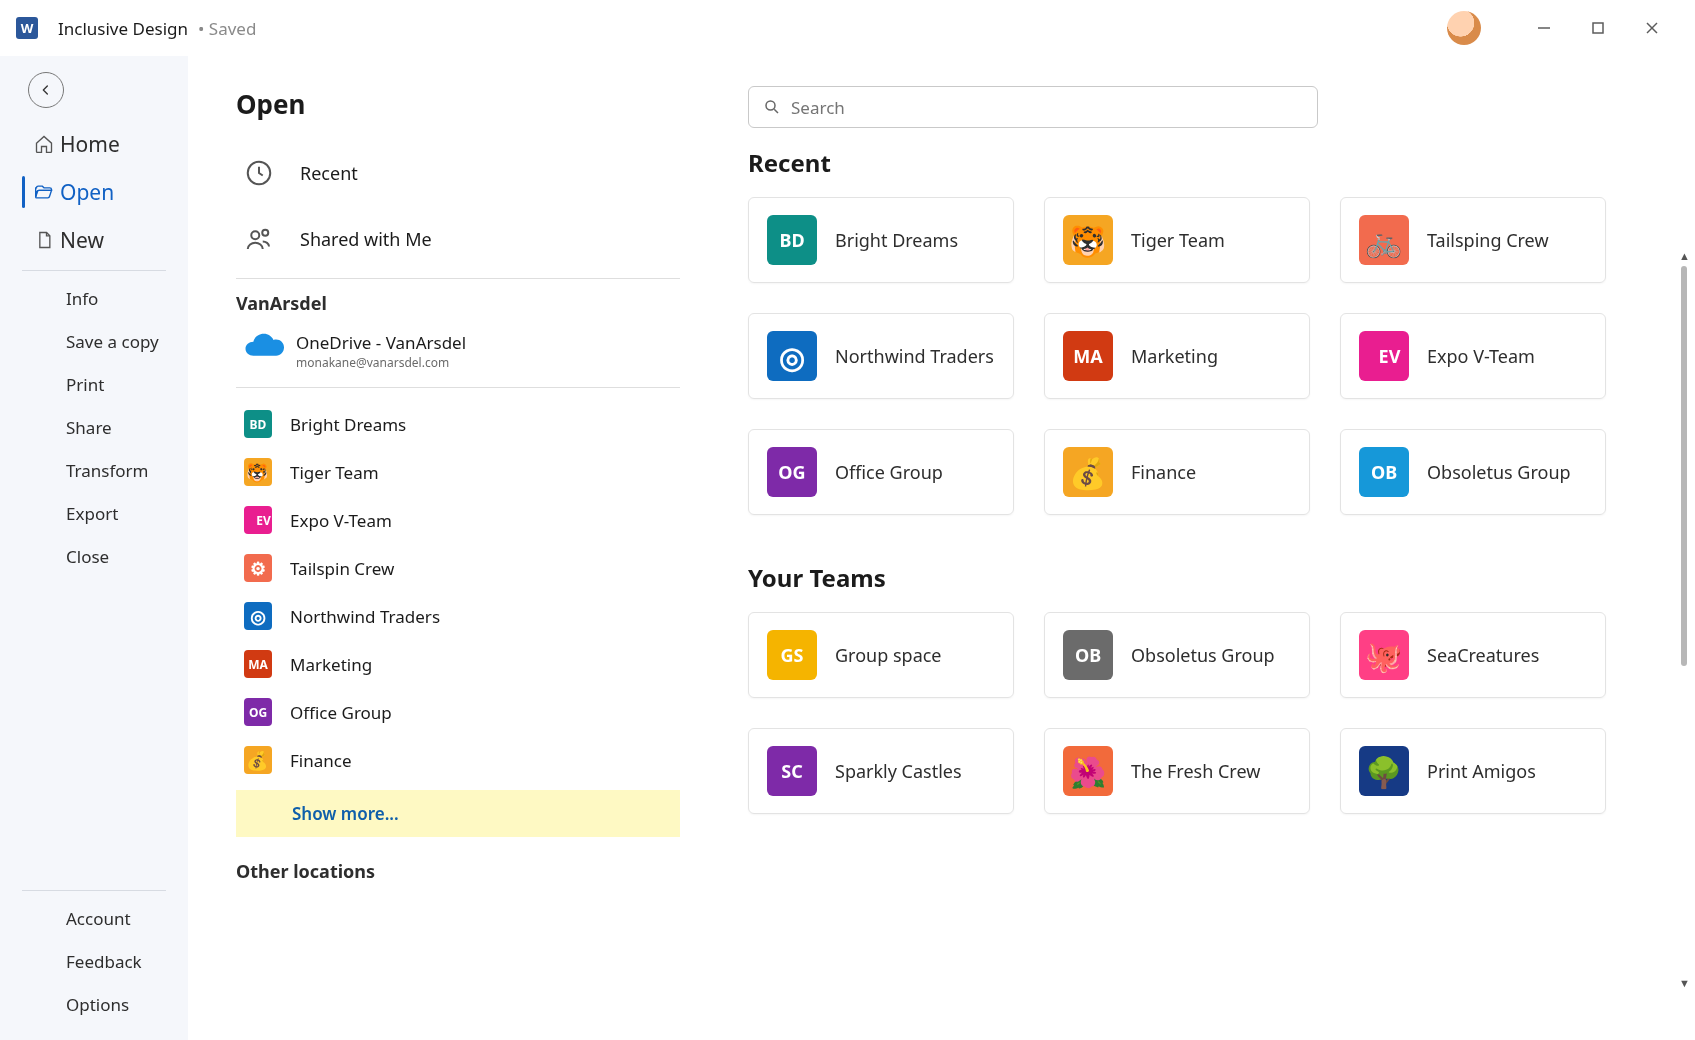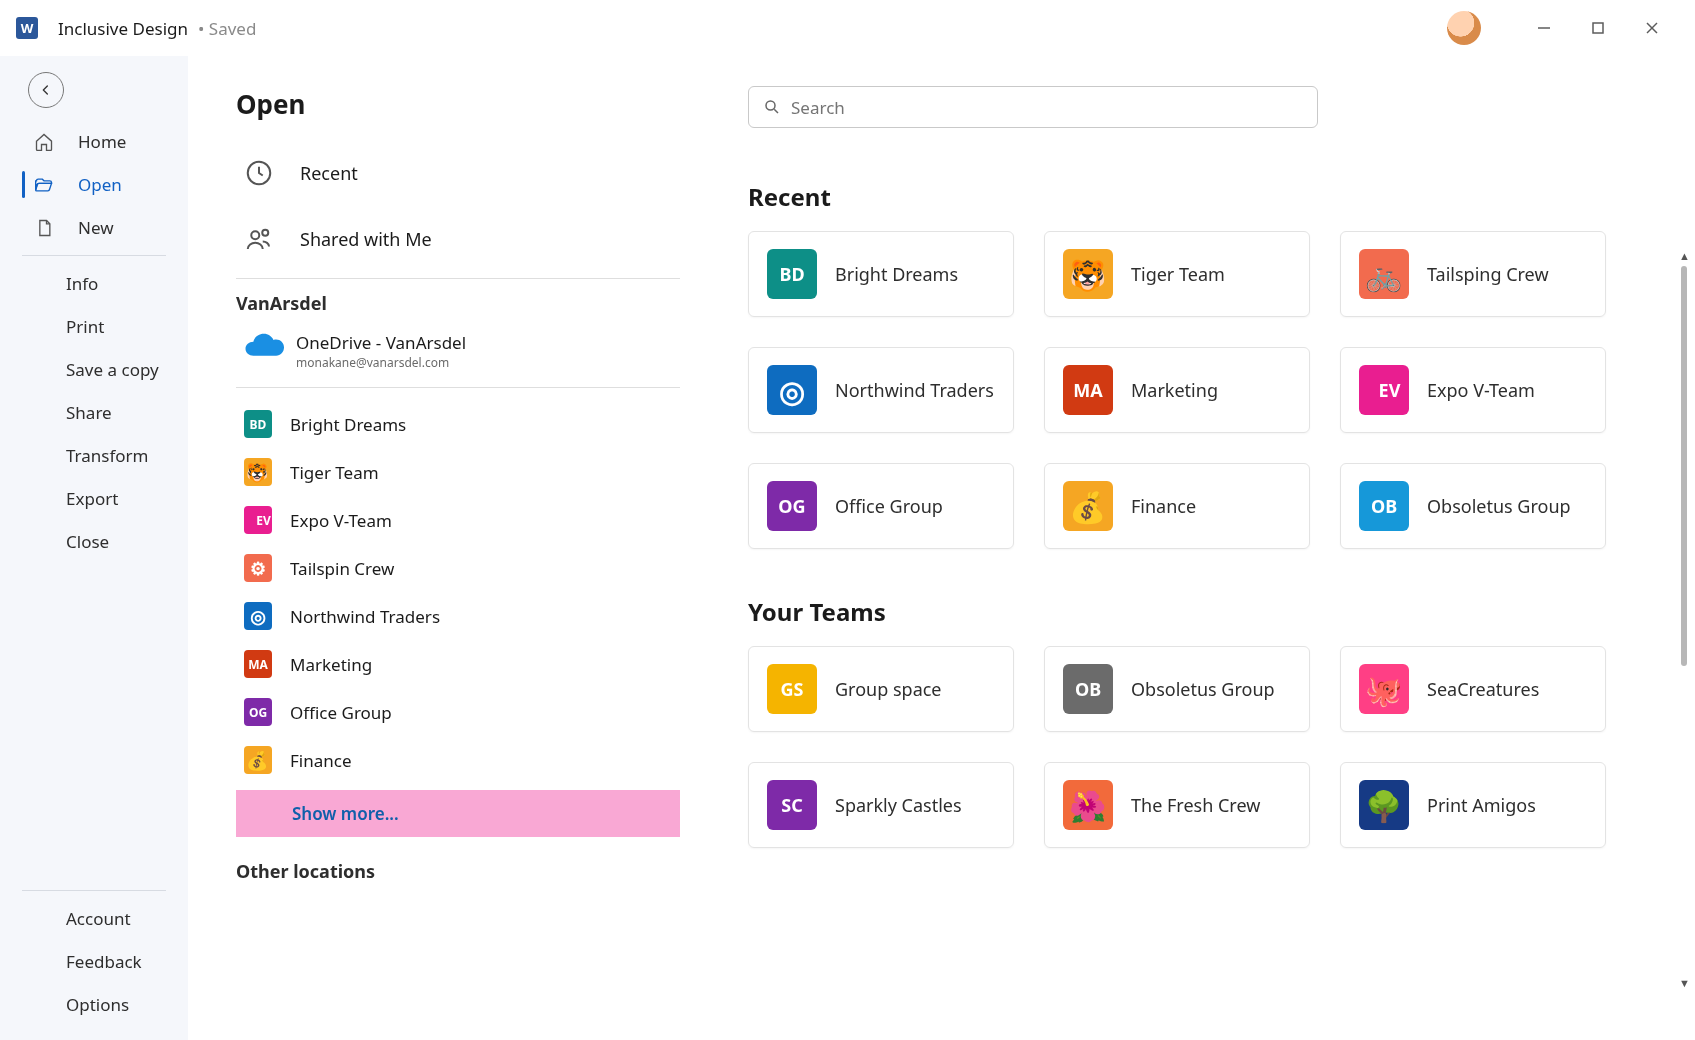--- a/index.html
+++ b/index.html
@@ -18,21 +18,21 @@
   .wc { width: 54px; height: 40px; display:flex; align-items:center; justify-content:center; color:#5c5c5c; }
   .wc svg { width: 14px; height: 14px; }
 
   
   .body { flex: 1; display: flex; min-height: 0; }
 
   
   .leftnav { width: 188px; background: #f5f7fb; display: flex; flex-direction: column; padding-top: 12px; }
   .leftnav .back { width: 36px; height: 36px; margin: 4px 0 12px 28px; border:1px solid #777; border-radius:50%; display:flex;align-items:center;justify-content:center; }
   .leftnav .back svg{width:16px;height:16px;stroke:#333;}
-  .leftnav .item { display:flex; align-items:center; gap:24px; padding: 10px 0 10px 34px; font-size:17px; color:#2e2e2e; cursor:pointer; position:relative;}
+  .leftnav .item { display:flex; align-items:center; gap:6px; padding: 10px 0 10px 34px; font-size:21px; color:#2e2e2e; cursor:pointer; position:relative;}
   .leftnav .item svg { width:20px; height:20px; }
   .leftnav .item.active { color:#1161c4; }
   .leftnav .item.active::before { content:""; position:absolute; left:22px; top:8px; bottom:8px; width:3px; background:#1161c4; border-radius:2px;}
   .leftnav .divider { height:1px; background:#d7dbe2; margin: 6px 22px; }
   .leftnav .sub { display:flex; align-items:center; padding: 10px 0 10px 66px; font-size:17px; color:#2e2e2e; cursor:pointer;}
   .leftnav .grow { flex:1; }
   .leftnav .footer { padding-bottom: 14px; }
 
   
   .middle { width: 540px; padding: 30px 48px 20px 48px; overflow:auto;}
@@ -41,25 +41,25 @@
   .src .ico { width:34px; height:34px; display:flex;align-items:center;justify-content:center;}
   .src .ico svg{width:30px;height:30px;stroke:#555;}
   .hr { height:1px; background:#dedede; margin: 6px 0 12px; }
   .sec-label { font-size:18px; font-weight:700; color:#2e2e2e; margin: 10px 0 6px;}
   .onedrive { display:flex; align-items:flex-start; gap:12px; padding:10px 6px; cursor:pointer;}
   .onedrive .cloud { width:42px; height:30px; }
   .onedrive .txt .t1 { font-size:17px; }
   .onedrive .txt .t2 { font-size:12px; color:#6a6a6a; }
   .qa-item { display:flex; align-items:center; gap:18px; padding:10px 8px; font-size:17px; cursor:pointer;}
   .qa-item .badge { width:28px; height:28px; border-radius:4px; display:flex;align-items:center;justify-content:center; color:#fff; font-size:12px; font-weight:700;}
-  .showmore { background:#f9a8d4; padding:12px 0 12px 56px; color:#0f5faa; font-size:17px; font-weight:600; cursor:pointer; margin-top:6px;}
+  .showmore { background:#fef9c3; padding:12px 0 12px 56px; color:#0f5faa; font-size:17px; font-weight:600; cursor:pointer; margin-top:6px;}
 
   
   .rightcol { flex:1; padding: 30px 50px 20px 20px; position:relative; overflow:hidden;}
-  .search { width: 570px; height:42px; border:1px solid #c9c9c9; border-radius:6px; display:flex; align-items:center; padding:0 14px; gap:10px; margin-bottom:52px;}
+  .search { width: 570px; height:42px; border:1px solid #c9c9c9; border-radius:6px; display:flex; align-items:center; padding:0 14px; gap:10px; margin-bottom:18px;}
   .search svg{width:18px;height:18px;stroke:#666;}
   .search input{ border:none; outline:none; font-size:17px; flex:1; background:transparent; color:#333;}
   .rightcol h2 { font-size:24px; font-weight:700; margin-bottom:18px; }
   .cards { display:grid; grid-template-columns: repeat(3, 266px); gap: 30px 30px; margin-bottom: 46px;}
   .card { height:86px; border:1px solid #e3e3e3; border-radius:6px; display:flex; align-items:center; gap:18px; padding:0 18px; box-shadow: 0 1px 2px rgba(0,0,0,0.04); cursor:pointer;}
   .card .tile { width:50px; height:50px; border-radius:6px; display:flex; align-items:center; justify-content:center; color:#fff; font-size:18px; font-weight:700;}
   .card .lbl { font-size:18px; color:#2e2e2e;}
   .scroll-thumb { position:absolute; right:8px; top:210px; width:6px; height:400px; background:#b7b7b7; border-radius:3px;}
   .scroll-arrow-up, .scroll-arrow-down { position:absolute; right:5px; font-size:11px; color:#555;}
   .scroll-arrow-up{ top:192px;} .scroll-arrow-down{ bottom:50px;}
@@ -127,24 +127,24 @@
             <path d="M7 3h8l4 4v14H7z"></path>
             <path d="M15 3v4h4"></path>
           </svg>
         <span>New</span>
       </div>
       <div class="divider"></div>
       <div class="sub">
           <span>Info</span>
         </div>
       <div class="sub">
+          <span>Save a copy</span>
+        </div>
+      <div class="sub">
           <span>Print</span>
-        </div>
-      <div class="sub">
-          <span>Save a copy</span>
         </div>
       <div class="sub">
           <span>Share</span>
         </div>
       <div class="sub">
           <span>Transform</span>
         </div>
       <div class="sub">
           <span>Export</span>
         </div>

